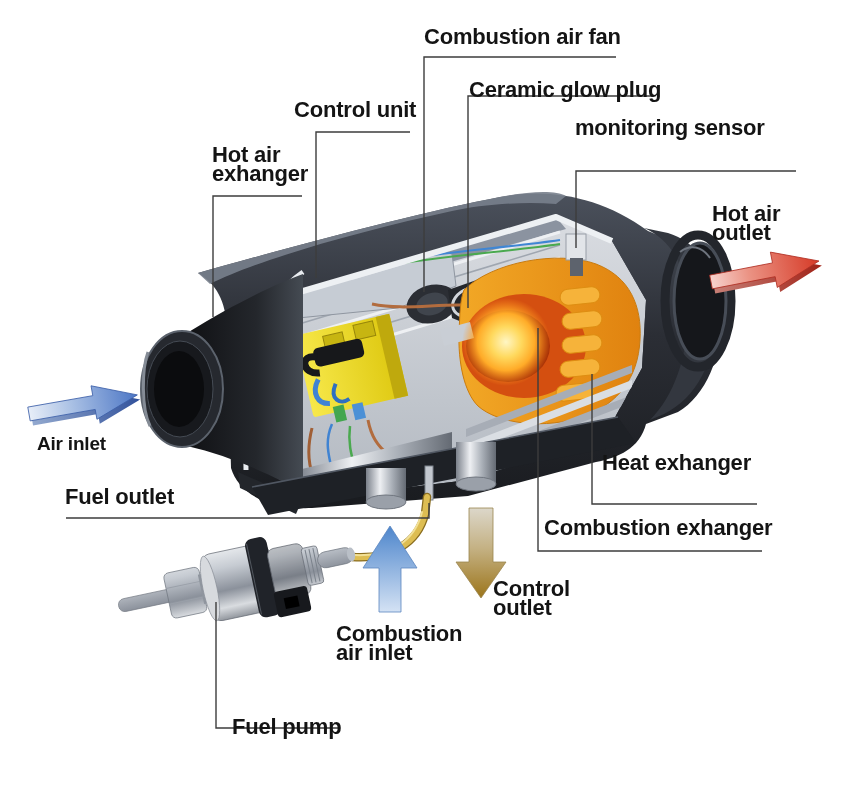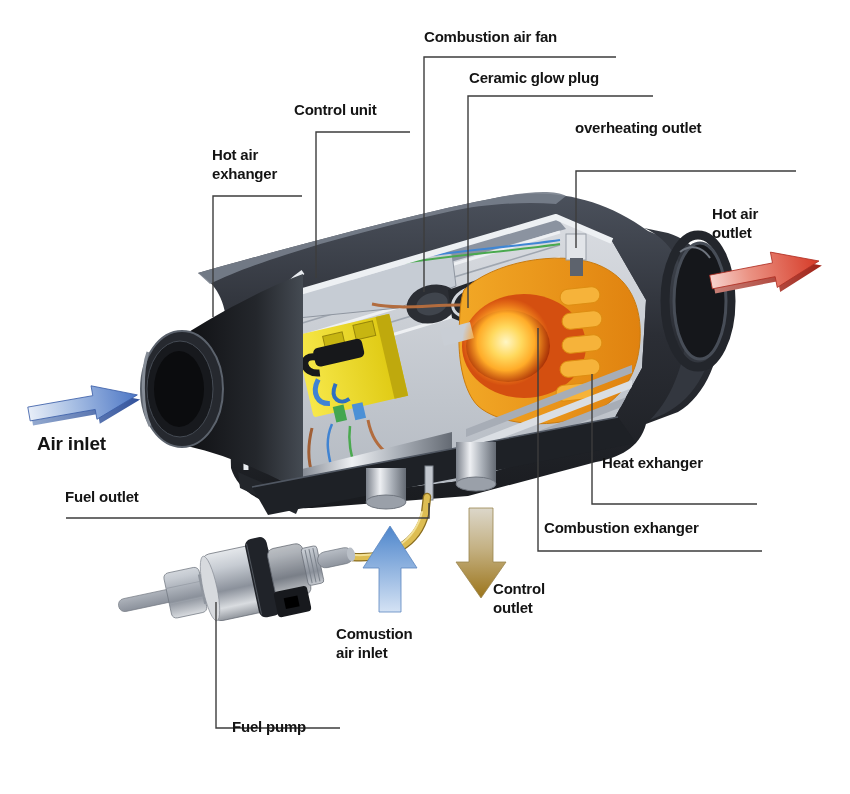--- a/index.html
+++ b/index.html
@@ -1,19 +1,19 @@
 <!DOCTYPE html>
 <html><head>
 <meta charset="utf-8">
 <style>
   html,body{margin:0;padding:0;background:#fff;}
   .stage{position:relative;width:850px;height:794px;background:#ffffff;overflow:hidden;
          font-family:"Liberation Sans",sans-serif;}
   .stage svg{position:absolute;left:0;top:0;}
-  .label{position:absolute;font-weight:bold;font-size:15px;line-height:19px;color:#141414;
+  .label{position:absolute;font-weight:bold;font-size:22px;line-height:19px;color:#141414;
          white-space:nowrap;letter-spacing:-0.2px;}
   .label.big{font-size:19px;}
 </style>
 </head>
 <body>
 
 <div class="stage">
 
 <svg width="850" height="794" viewBox="0 0 850 794">
   <defs>
@@ -254,39 +254,39 @@
     <polyline points="302,196 213,196 213,317"></polyline>
     <polyline points="796,171 576,171 576,248"></polyline>
     <polyline points="66,518 429,518 429,503"></polyline>
     <polyline points="216,602 216,728 340,728"></polyline>
     <polyline points="592,374 592,504 757,504"></polyline>
     <polyline points="538,328 538,551 762,551"></polyline>
   </g>
 </svg>
 
   <div class="label" style="left:424px;top:27px">Combustion air fan</div>
-  <div class="label" style="left:469px;top:68px">Ceramic glow plug</div>
+  <div class="label" style="left:469px;top:80px">Ceramic glow plug</div>
   <div class="label" style="left:294px;top:100px">Control unit</div>
   <div class="label" style="left:212px;top:145px">
     <div>Hot air</div>
     <div>exhanger</div>
   </div>
   <div class="label" style="left:575px;top:118px">
-    <div>overheating outlet</div>
+    <div>monitoring sensor</div>
   </div>
   <div class="label" style="left:712px;top:204px">
     <div>Hot air</div>
     <div>outlet</div>
   </div>
   <div class="label big" style="left:37px;top:434px">Air inlet</div>
   <div class="label" style="left:65px;top:487px">Fuel outlet</div>
   <div class="label" style="left:602px;top:453px">Heat exhanger</div>
   <div class="label" style="left:544px;top:518px">Combustion exhanger</div>
   <div class="label" style="left:493px;top:579px">
     <div>Control</div>
     <div>outlet</div>
   </div>
   <div class="label" style="left:336px;top:624px">
-    <div>Comustion</div>
+    <div>Combustion</div>
     <div>air inlet</div>
   </div>
   <div class="label" style="left:232px;top:717px">Fuel pump</div>
 </div>
 
 </body></html>

